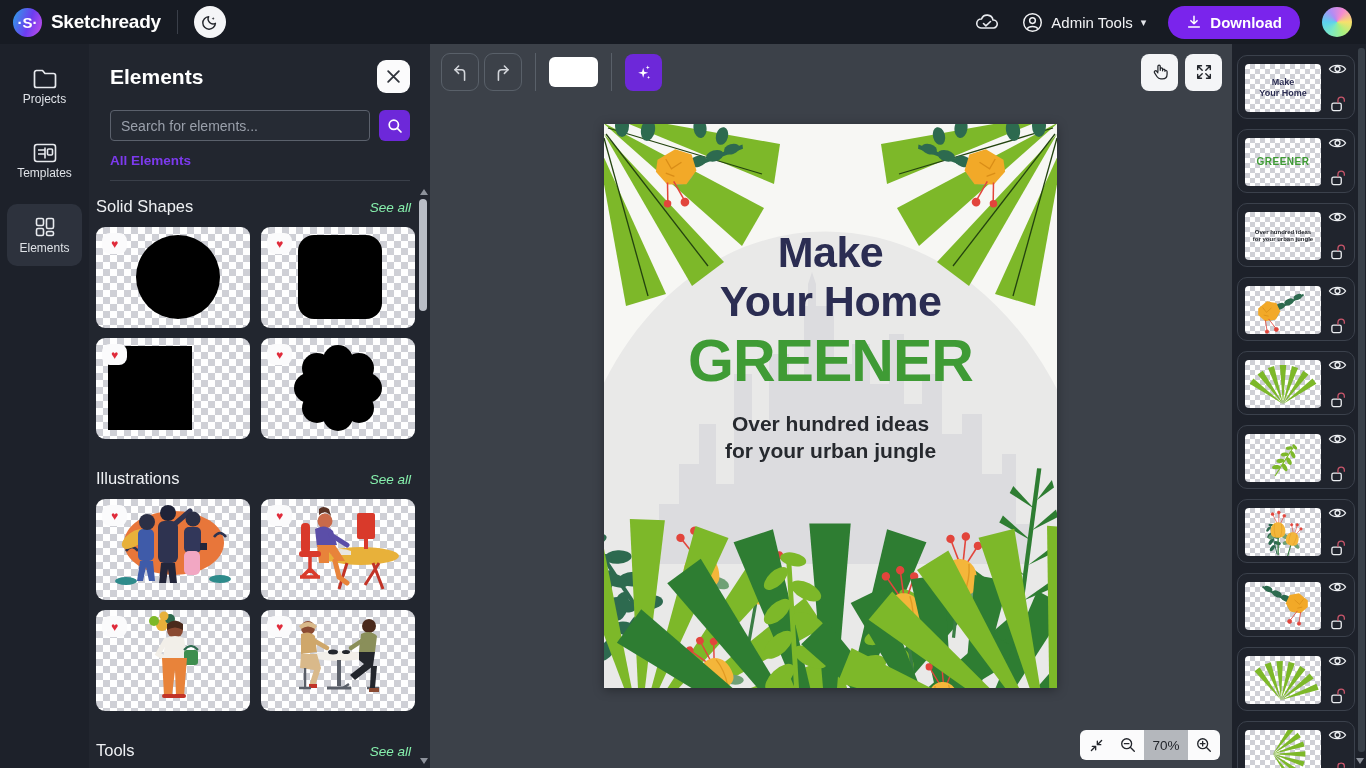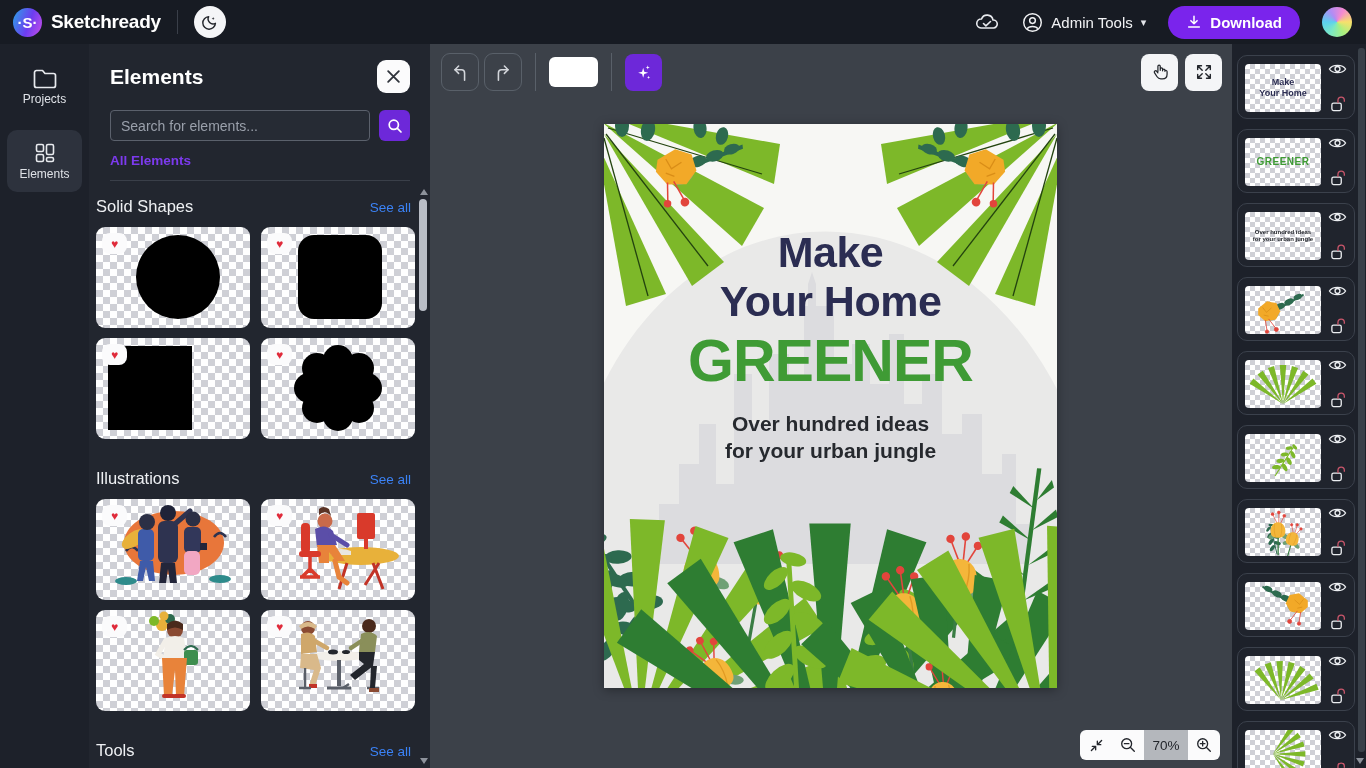--- a/index.html
+++ b/index.html
@@ -49,21 +49,21 @@
     color:#cfd3da; font-size:14px; padding:0 10px; font-family:inherit; }
   .search-input::placeholder { color:#9aa0ab; }
   .search-btn { width:31px; height:31px; border-radius:6px; background:#6d28d9; border:none;
     display:flex; align-items:center; justify-content:center; cursor:pointer; }
   .all-elements { display:inline-block; margin:12px 0 0 0; color:#7c3aed; font-size:13.5px;
     font-weight:600; cursor:pointer; }
   .panel-divider { margin-top:11px; height:1px; background:#3a3f49; }
   .panel-scroll { position:absolute; left:0; top:141px; right:13px; bottom:0; padding:12px 0 0 7px; }
   .section-head { display:flex; align-items:baseline; justify-content:space-between; padding-right:6px; margin-bottom:11px;gap:14px; }
   .section-title { color:#eef0f3; font-size:16.5px; font-weight:500; }
-  .see-all { color:#3b82f6; font-size:13.5px; cursor:pointer; }
+  .see-all { color:#86efac; font-size:13.5px; cursor:pointer;font-style:italic; }
   .thumb-grid { display:grid; grid-template-columns:154px 154px; gap:10px 11px; margin-bottom:30px; }
   .thumb { position:relative; width:154px; height:101px; border-radius:9px; overflow:hidden; cursor:pointer;
     background:#fff; background-image:conic-gradient(#cfd0d6 0 25%,#fff 0 50%,#cfd0d6 0 75%,#fff 0);
     background-size:14px 14px; }
   .thumb svg { position:absolute; inset:0; }
   .fav { position:absolute; top:6px; left:6px; width:25px; height:21px; border-radius:8px;
     background:#fbfbfc; display:flex; align-items:center; justify-content:center;
     color:#e02b3b; font-size:12px; cursor:pointer; z-index:2; }
   .vscroll { position:absolute; right:1px; top:141px; bottom:0; width:11px; }
   .vscroll .arrow-up, .vscroll .arrow-down { position:absolute; left:2px; width:0; height:0;
@@ -260,20 +260,28 @@
     </div>
   </header>
 
   <nav class="rail">
     <div class="rail-item">
       <svg width="26" height="22" viewBox="0 0 26 22" fill="none" stroke-width="1.7">
         <path d="M2.5 4.5 a2 2 0 0 1 2 -2 h6 l2.5 3 h8.5 a2 2 0 0 1 2 2 v10 a2 2 0 0 1 -2 2 h-17 a2 2 0 0 1 -2 -2 Z" stroke-linejoin="round"></path>
       </svg>
       <span>Projects</span>
     </div>
+    <div class="rail-item">
+      <svg width="26" height="22" viewBox="0 0 26 22" fill="none" stroke-width="1.6">
+        <rect x="2.5" y="2.5" width="21" height="17" rx="2.5"></rect>
+        <path d="M6 8 h7 M6 12 h7 M13 5.5 v11"></path>
+        <rect x="15.5" y="7" width="5" height="6" rx="1"></rect>
+      </svg>
+      <span>Templates</span>
+    </div>
     <div class="rail-item active">
       <svg width="24" height="24" viewBox="0 0 24 24" fill="none" stroke-width="1.6">
         <rect x="3.5" y="3.5" width="7" height="7" rx="1.5"></rect>
         <rect x="3.5" y="13.5" width="7" height="7" rx="1.5"></rect>
         <rect x="13.5" y="3.5" width="7" height="10" rx="1.5"></rect>
         <rect x="13.5" y="16.5" width="7" height="4" rx="1.5"></rect>
       </svg>
       <span>Elements</span>
     </div>
   </nav>

